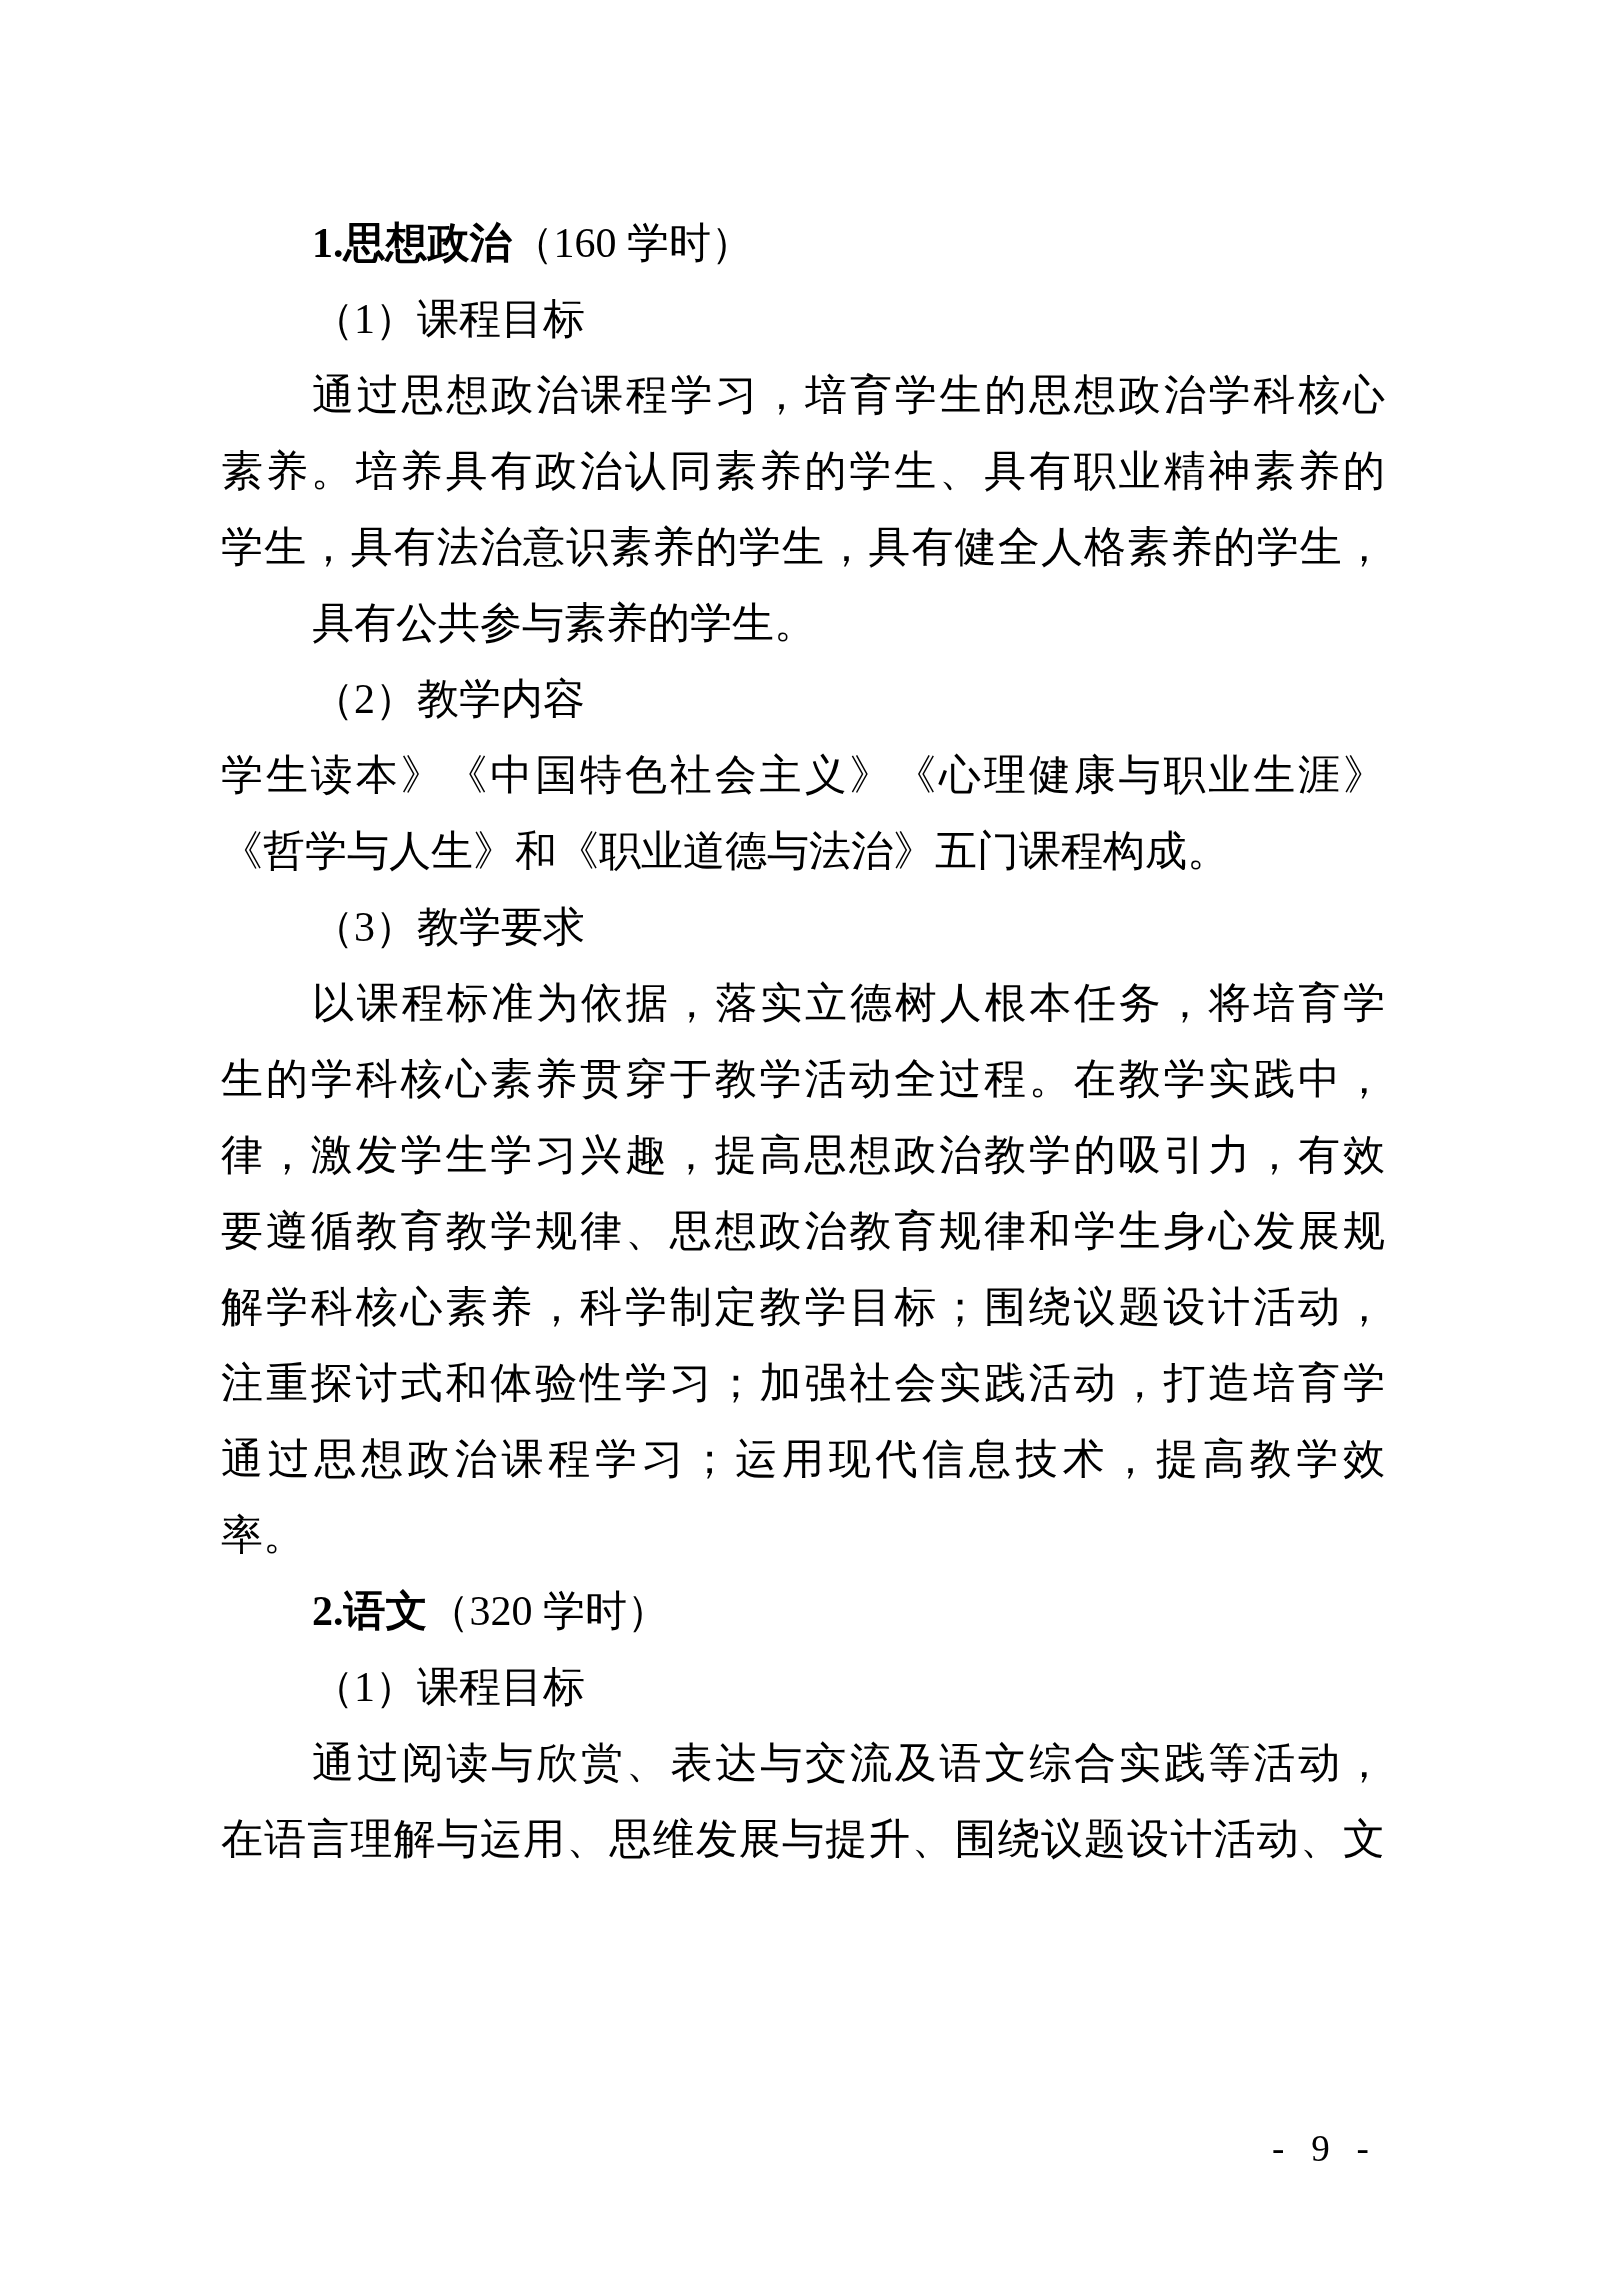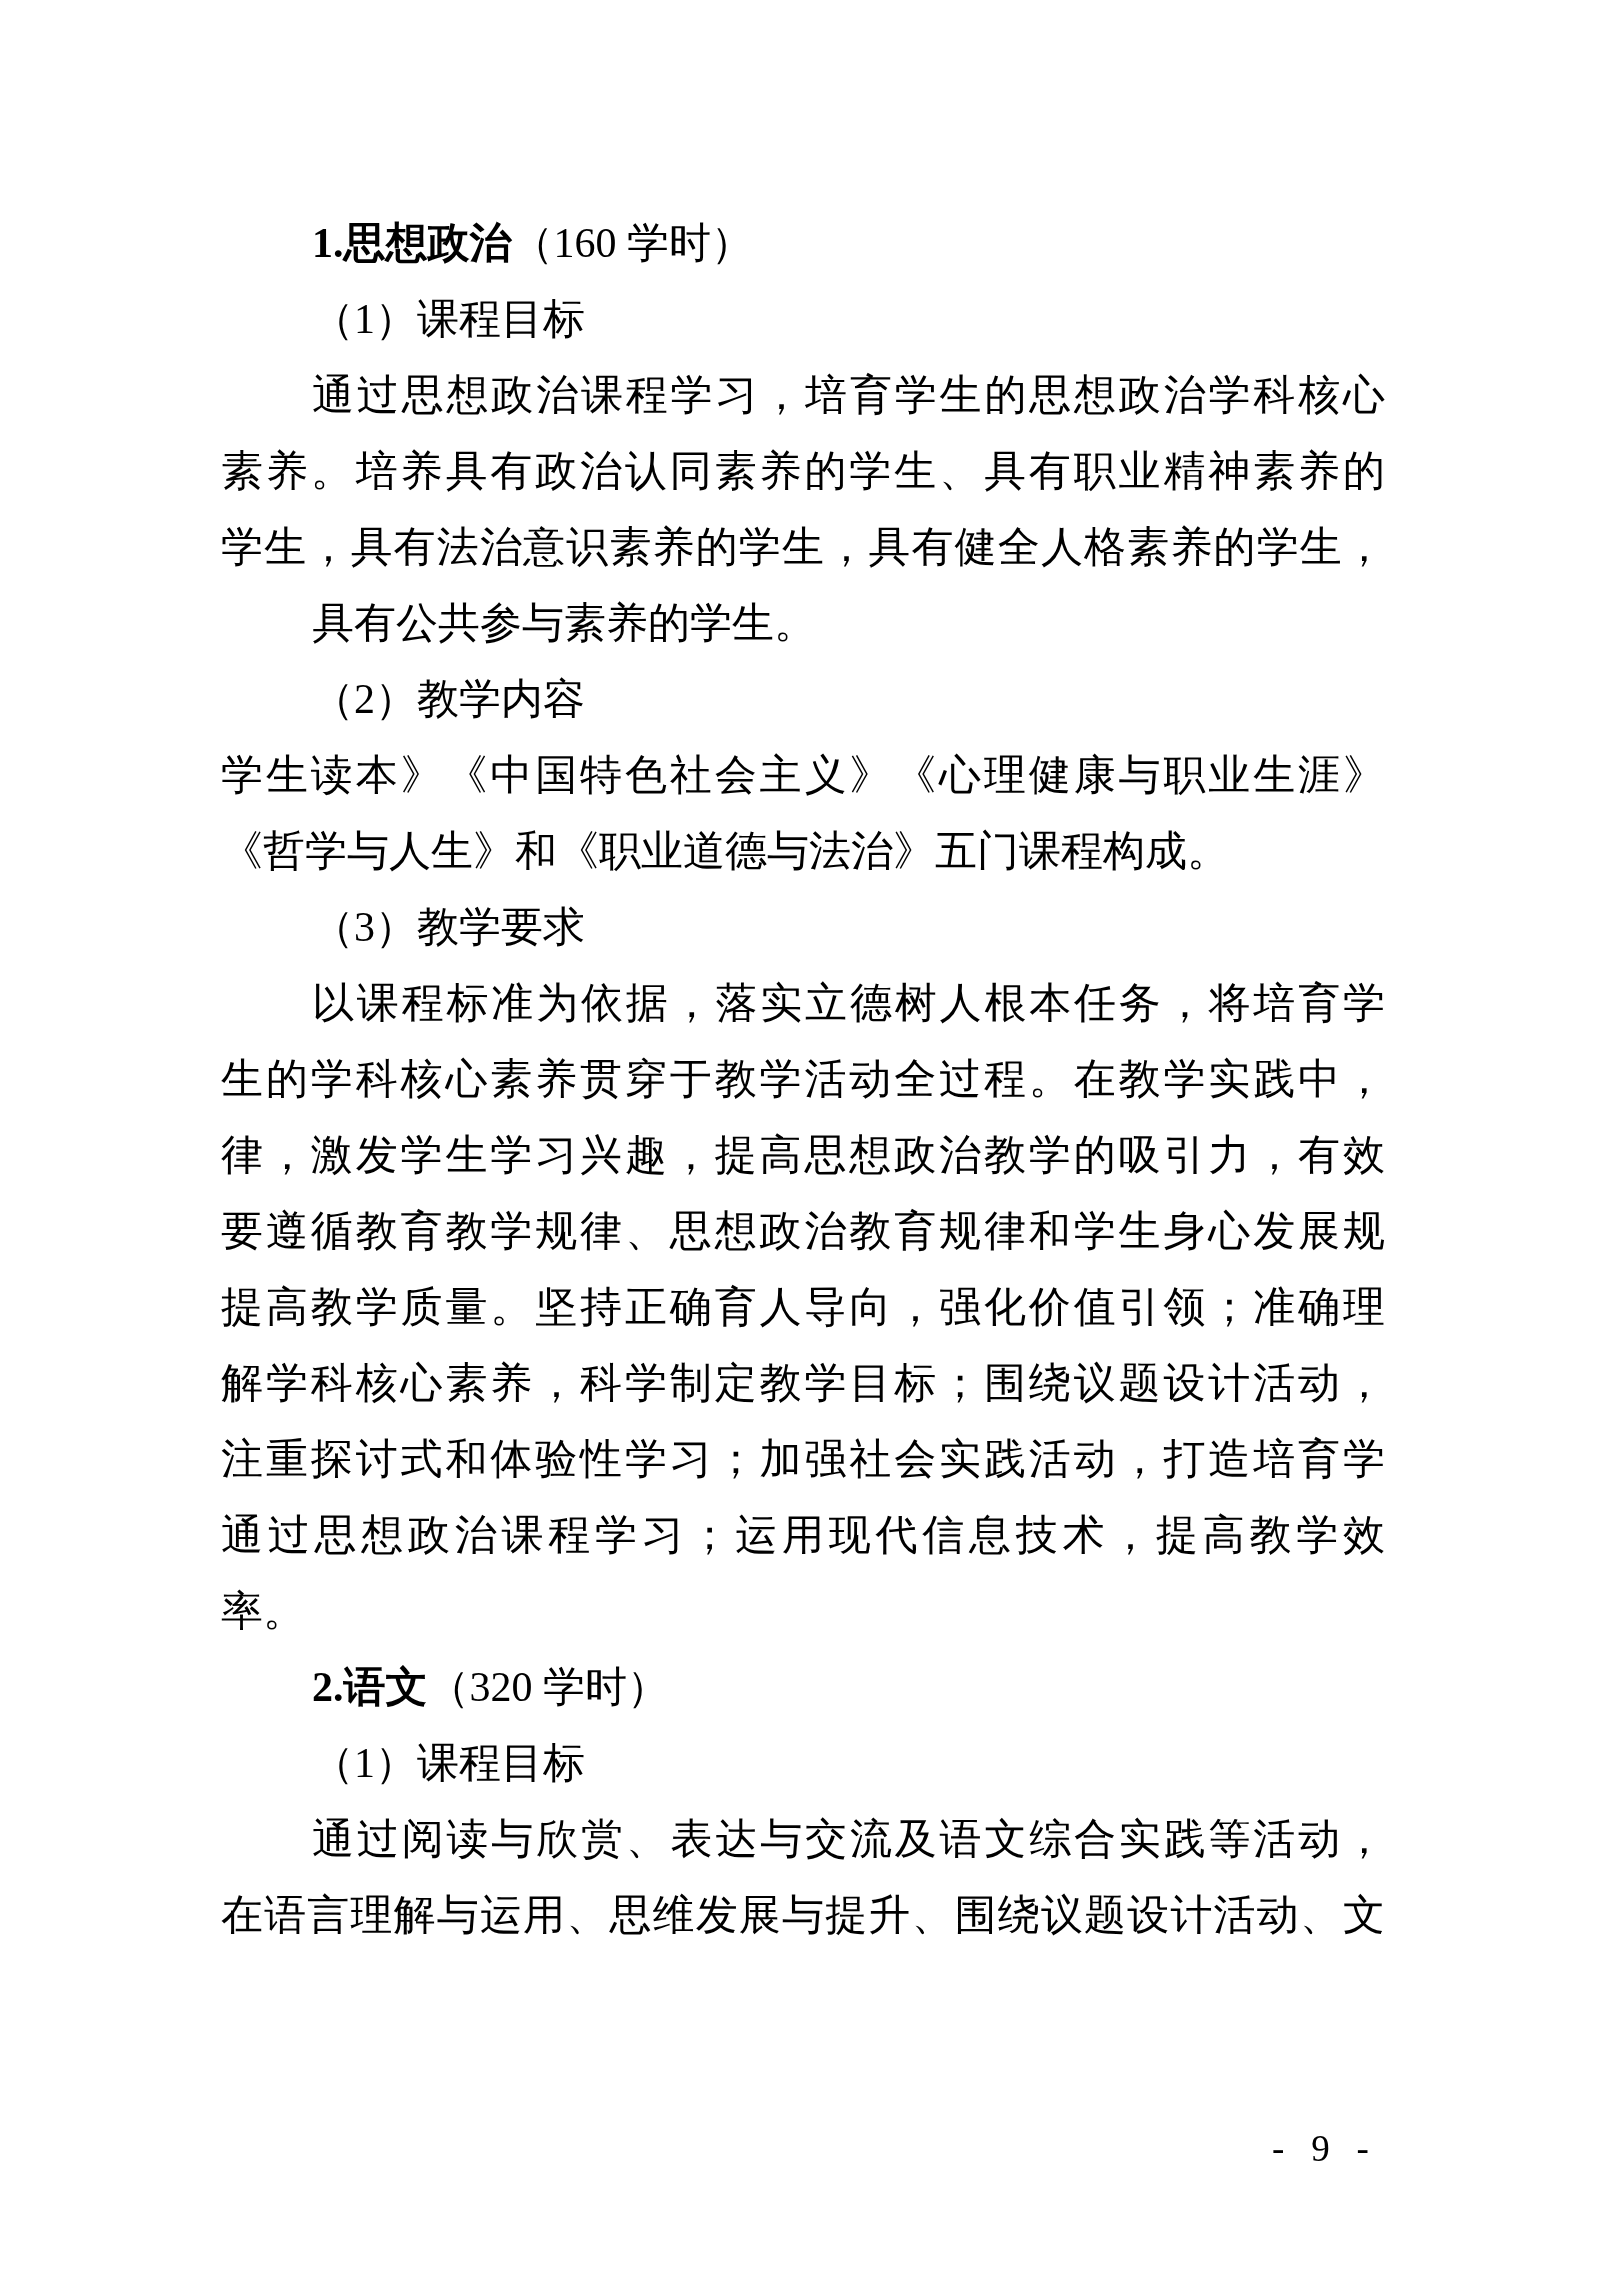--- a/index.html
+++ b/index.html
@@ -66,21 +66,20 @@
       <div class="tl j"><span>学生，具有法治意识素养的学生，具有健全人格素养的学生，</span></div>
       <div class="tl i"><span>具有公共参与素养的学生。</span></div>
       <div class="tl i"><span>（2）教学内容</span></div>
       <div class="tl j"><span>学生读本》《中国特色社会主义》《心理健康与职业生涯》</span></div>
       <div class="tl"><span>《哲学与人生》和《职业道德与法治》五门课程构成。</span></div>
       <div class="tl i"><span>（3）教学要求</span></div>
       <div class="tl i j"><span>以课程标准为依据，落实立德树人根本任务，将培育学</span></div>
       <div class="tl j"><span>生的学科核心素养贯穿于教学活动全过程。在教学实践中，</span></div>
       <div class="tl j"><span>律，激发学生学习兴趣，提高思想政治教学的吸引力，有效</span></div>
       <div class="tl j"><span>要遵循教育教学规律、思想政治教育规律和学生身心发展规</span></div>
-      <div class="tl j"><span>提高教学质量。坚持正确育人导向，强化价值引领；准确理</span></div>
       <div class="tl j"><span>解学科核心素养，科学制定教学目标；围绕议题设计活动，</span></div>
       <div class="tl j"><span>注重探讨式和体验性学习；加强社会实践活动，打造培育学</span></div>
       <div class="tl j"><span>通过思想政治课程学习；运用现代信息技术，提高教学效</span></div>
       <div class="tl"><span>率。</span></div>
       <div class="tl i"><span class="bold">2.语文</span><span>（320 学时）</span></div>
       <div class="tl i"><span>（1）课程目标</span></div>
       <div class="tl i j"><span>通过阅读与欣赏、表达与交流及语文综合实践等活动，</span></div>
       <div class="tl j"><span>在语言理解与运用、思维发展与提升、围绕议题设计活动、文</span></div>
     </div>
   <div class="page-number">- 9 -</div>

